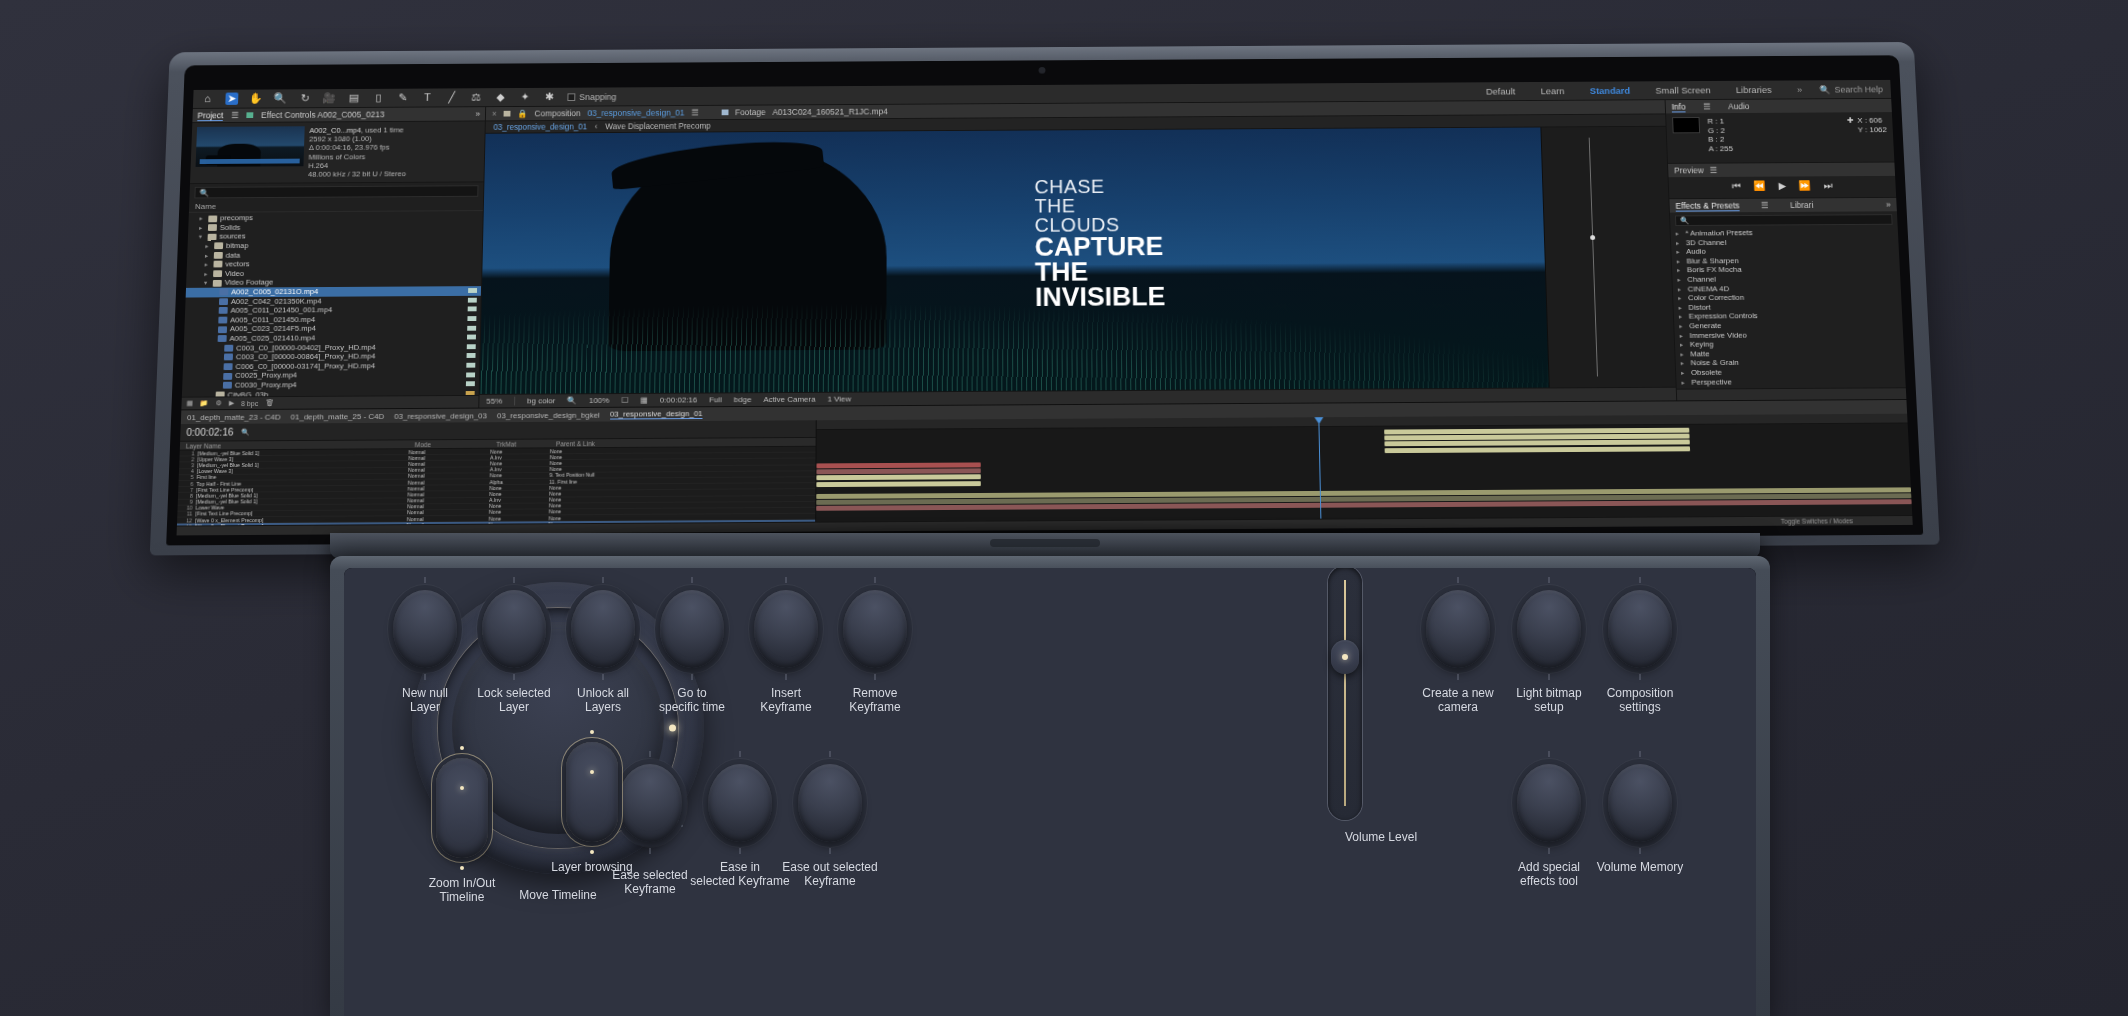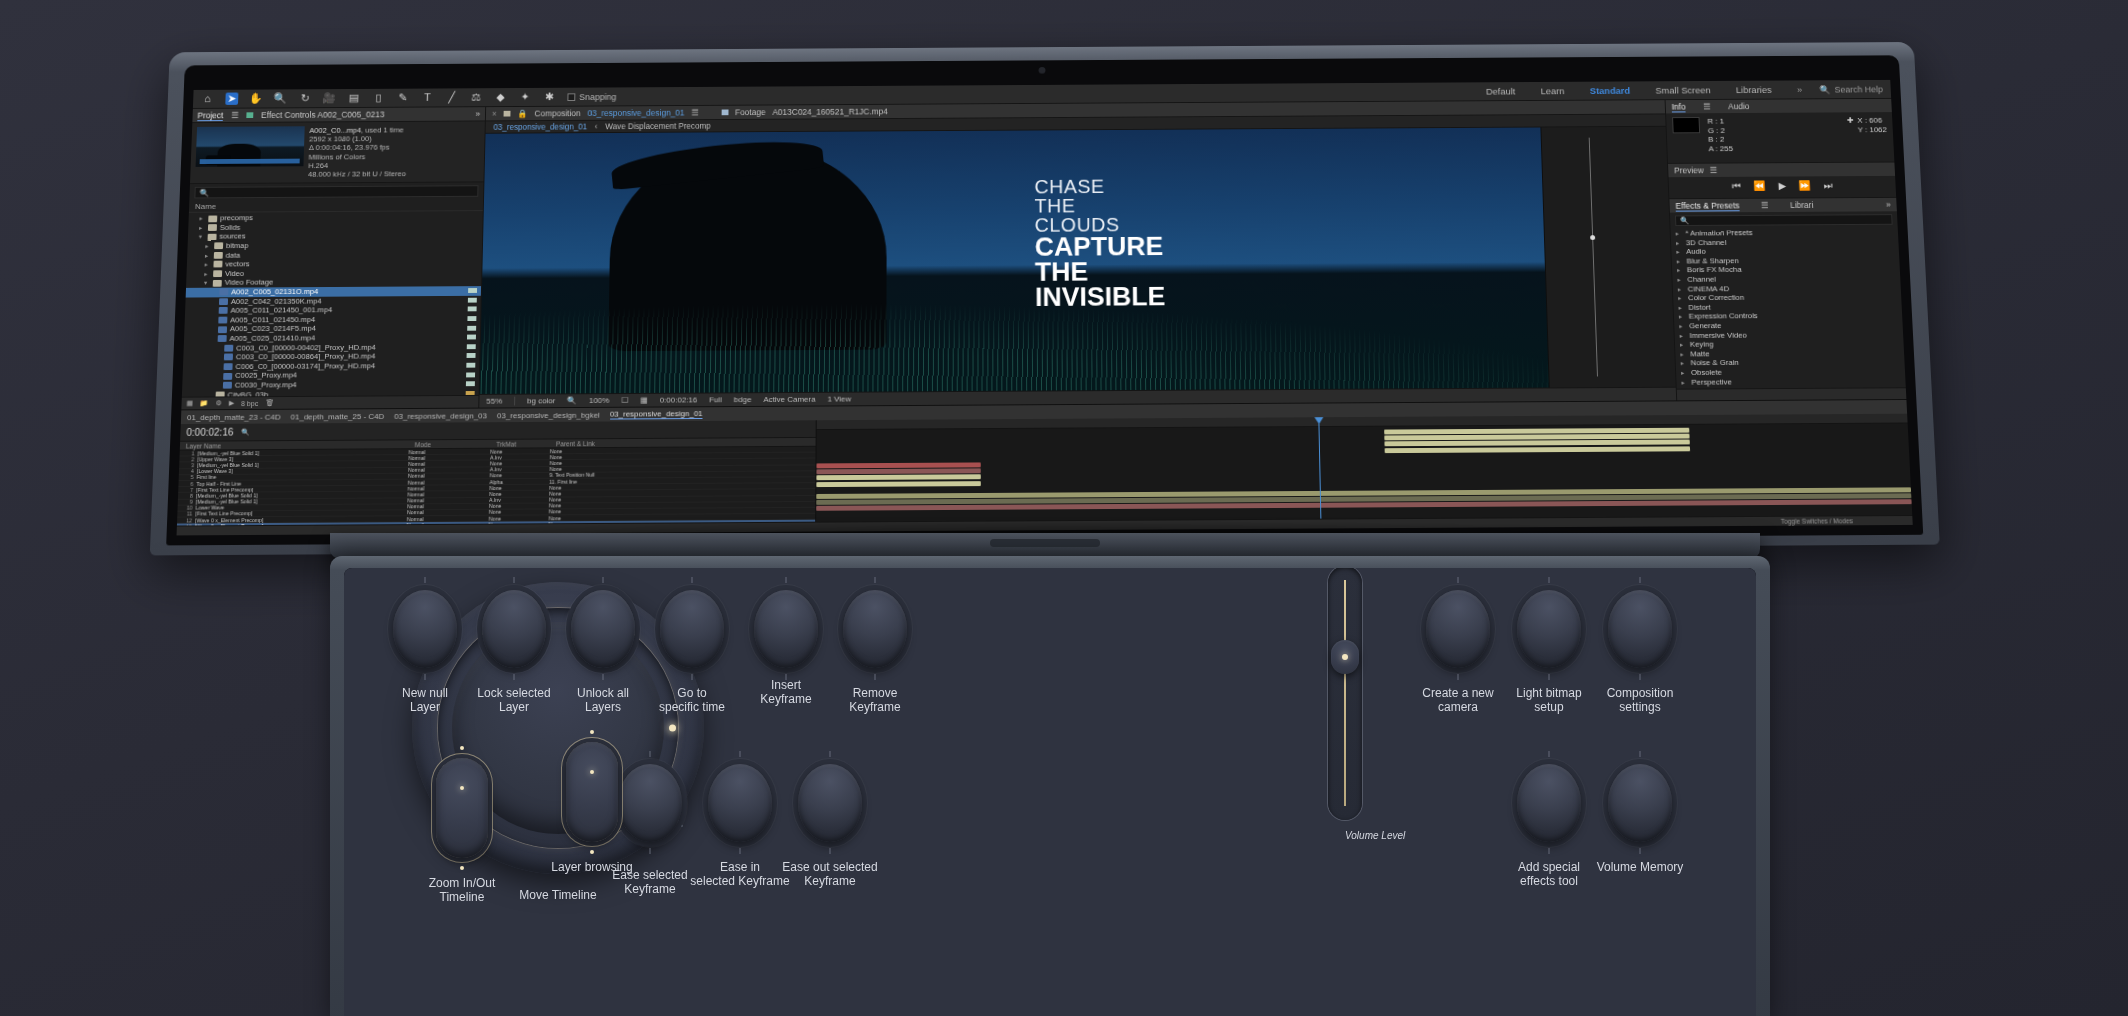--- a/index.html
+++ b/index.html
@@ -816,21 +816,21 @@
           <div class="jog-tick" style="left:24px;bottom:46px;transform:rotate(40deg)"></div>
           <div class="jog-tick" style="right:24px;bottom:46px;transform:rotate(-40deg)"></div>
           <div class="cap-label" style="top:306px">Move Timeline</div>
         </div>
 
         <div id="fader">
           <div class="track"></div>
           <div class="line"></div>
           <div class="thumbk"></div>
         </div>
-        <div id="fader-label" class="cap-label" style="position:absolute;left:1001px;top:262px;color:#d6d9e1;font-size:10px;font-style:italic;">Volume Level</div>
+        <div id="fader-label" class="cap-label" style="position:absolute;left:1001px;top:262px;color:#d6d9e1;font-size:12px;">Volume Level</div>
 
         <div id="knob-host">
             <div class="knob" style="left: 49px; top: 22px; width: 64px; height: 78px;">
               <div class="tickmark" style="top: -13px;"></div>
               <div class="dial" style="width: 64px; height: 78px;"></div>
               <div class="tickmark" style="top: 84px;"></div>
               <div class="cap-label" style="top: 96px;">
                 <div>New null</div>
                 <div>Layer</div>
               </div>
@@ -859,21 +859,21 @@
               <div class="tickmark" style="top: 84px;"></div>
               <div class="cap-label" style="top: 96px;">
                 <div>Go to</div>
                 <div>specific time</div>
               </div>
             </div>
             <div class="knob" style="left: 410px; top: 22px; width: 64px; height: 78px;">
               <div class="tickmark" style="top: -13px;"></div>
               <div class="dial" style="width: 64px; height: 78px;"></div>
               <div class="tickmark" style="top: 84px;"></div>
-              <div class="cap-label" style="top: 88px; text-align: center;">
+              <div class="cap-label" style="top: 96px; text-align: center;">
                 <div>Insert</div>
                 <div>Keyframe</div>
               </div>
             </div>
             <div class="knob" style="left: 499px; top: 22px; width: 64px; height: 78px;">
               <div class="tickmark" style="top: -13px;"></div>
               <div class="dial" style="width: 64px; height: 78px;"></div>
               <div class="tickmark" style="top: 84px;"></div>
               <div class="cap-label" style="top: 96px;">
                 <div>Remove</div>

